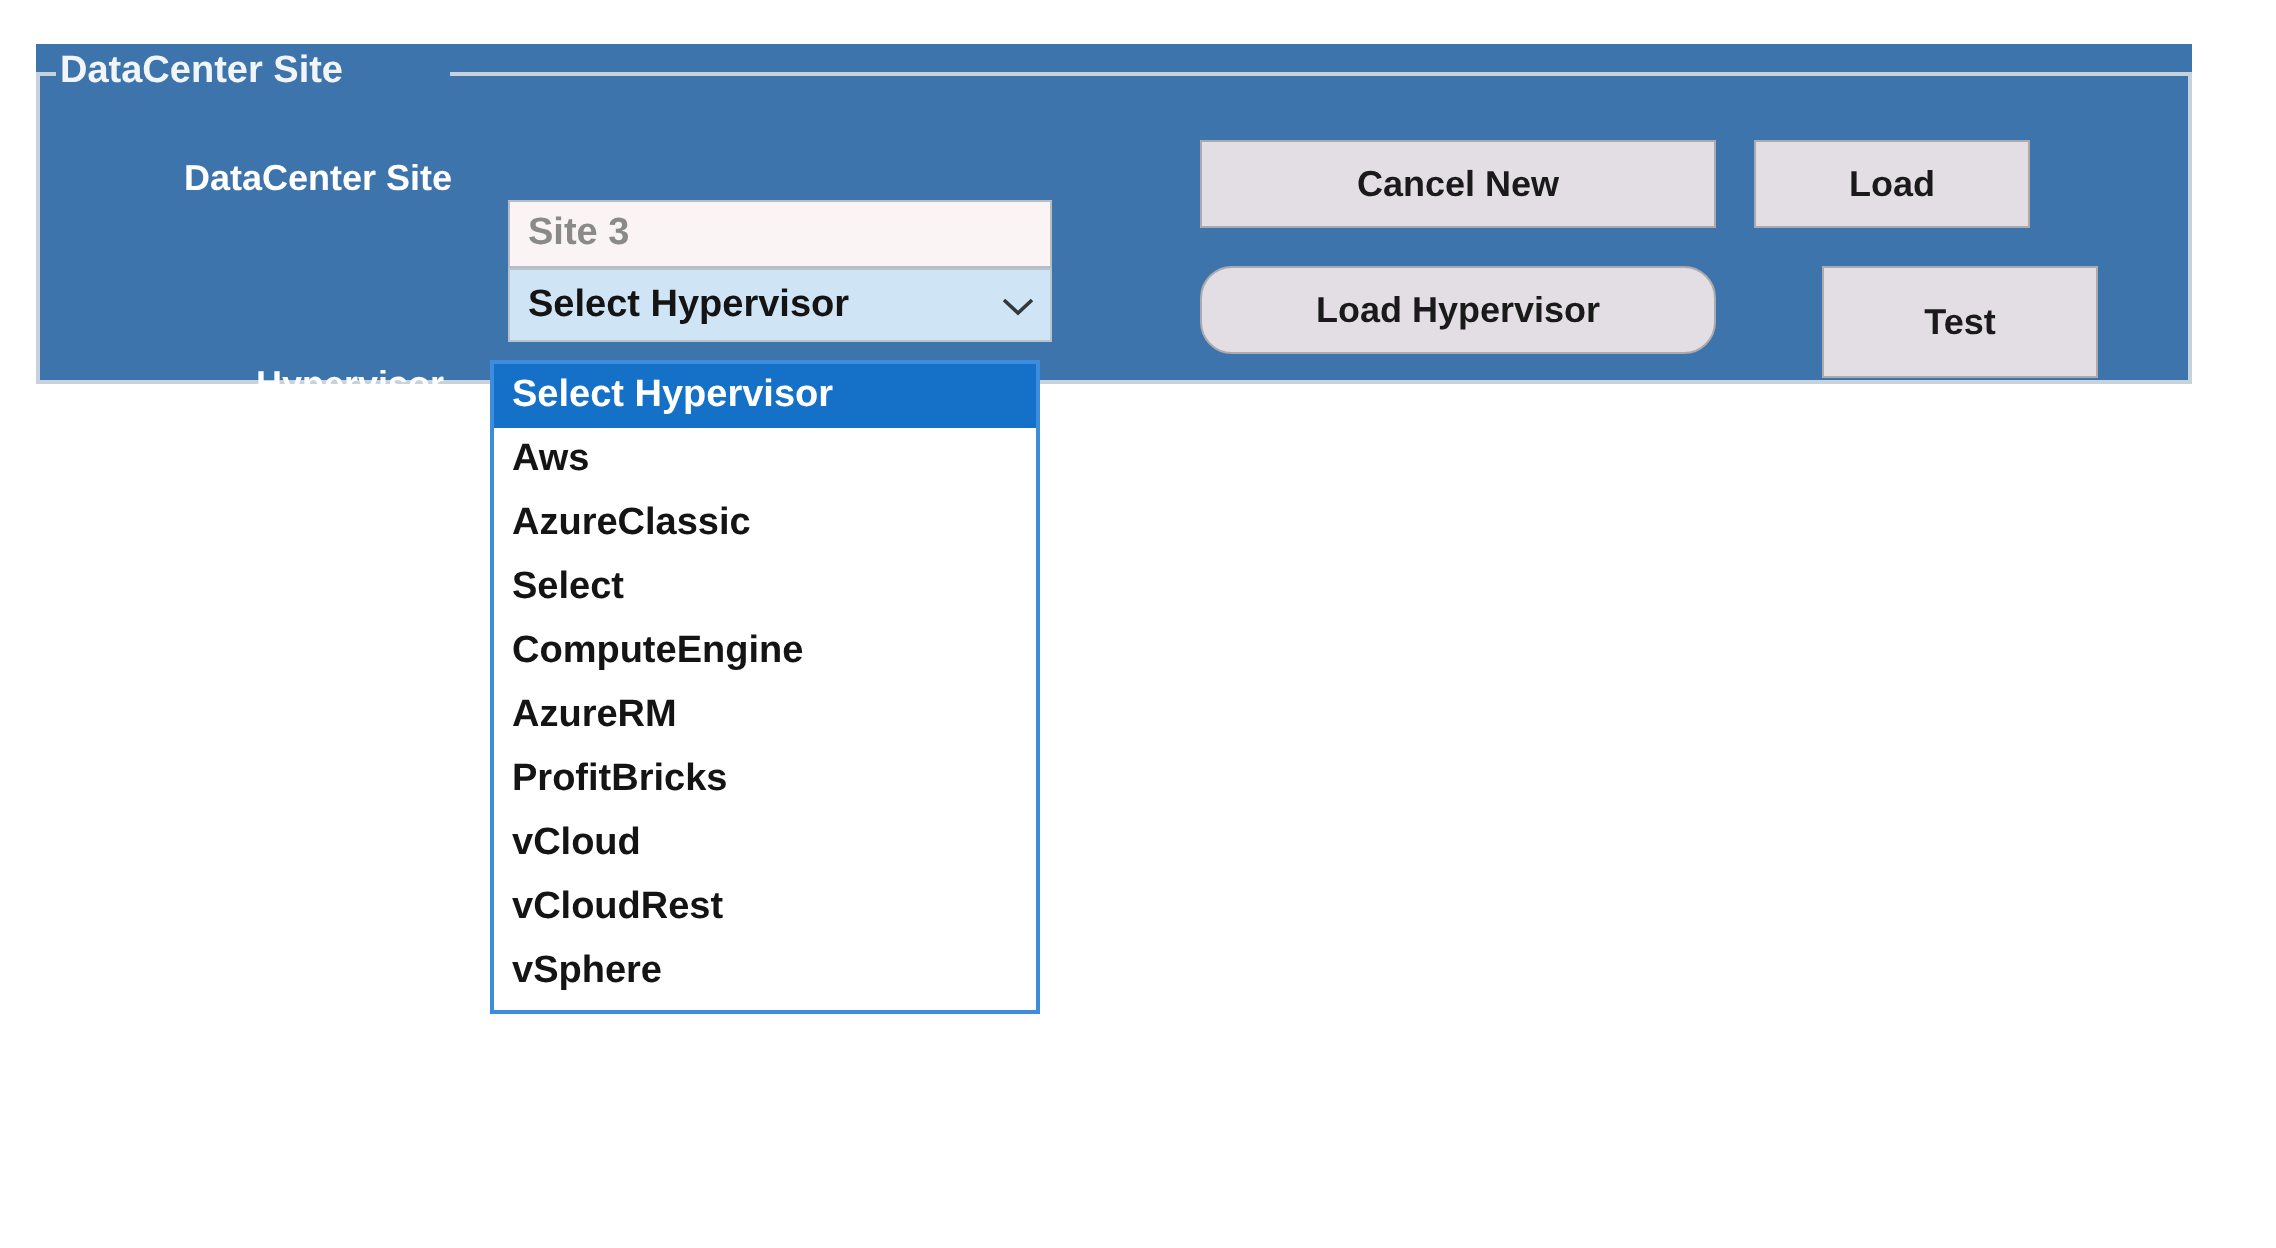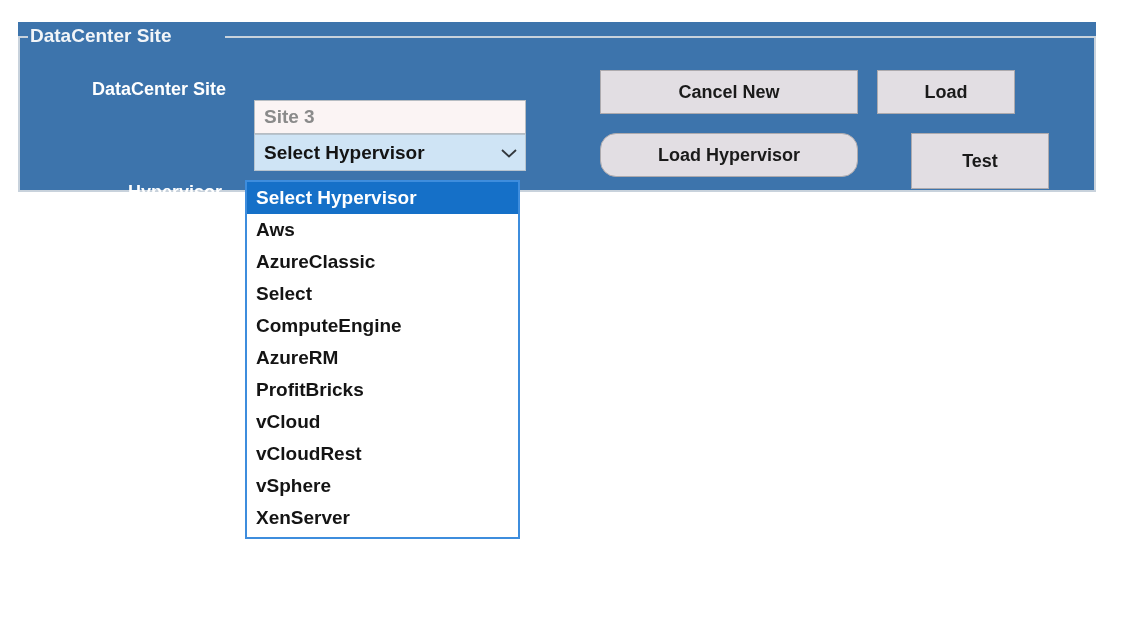--- a/index.html
+++ b/index.html
@@ -199,14 +199,13 @@
     <div class="dd-item selected">Select Hypervisor</div>
     <div class="dd-item">Aws</div>
     <div class="dd-item">AzureClassic</div>
     <div class="dd-item">Select</div>
     <div class="dd-item">ComputeEngine</div>
     <div class="dd-item">AzureRM</div>
     <div class="dd-item">ProfitBricks</div>
     <div class="dd-item">vCloud</div>
     <div class="dd-item">vCloudRest</div>
     <div class="dd-item">vSphere</div>
-    <div class="dd-item">XenServer</div>
   </div>
 
 </body></html>

